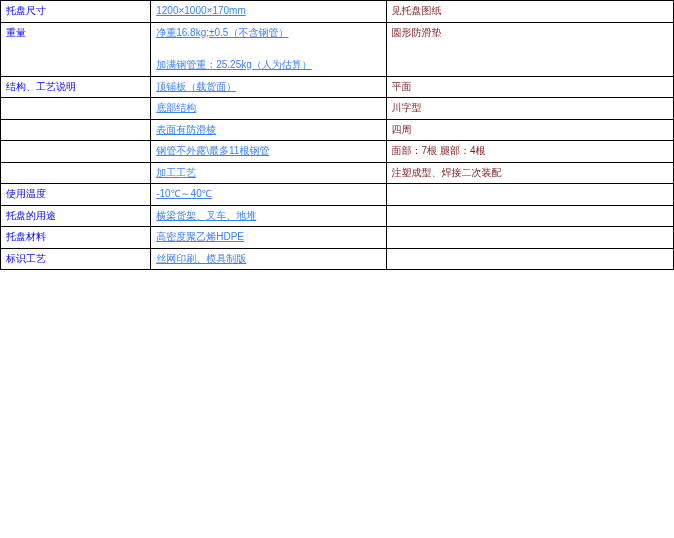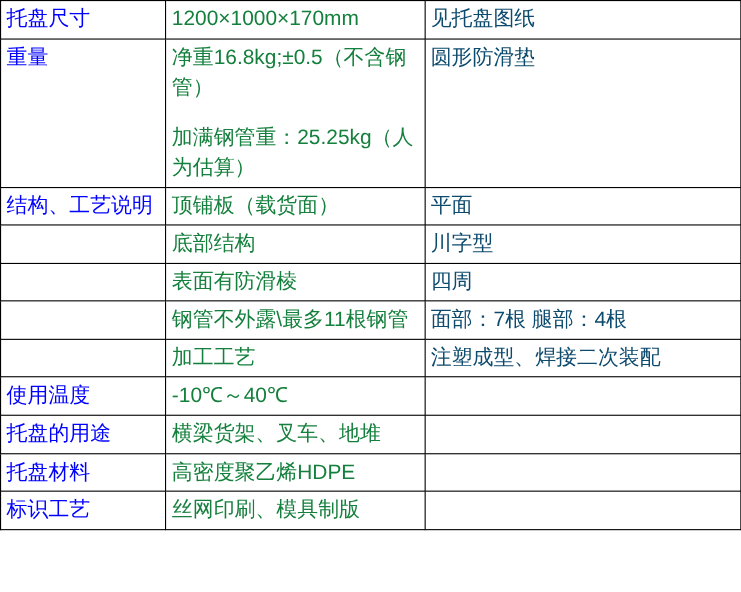--- a/index.html
+++ b/index.html
@@ -16,32 +16,32 @@
   }
   .spec-table {
     border-collapse: collapse;
     table-layout: fixed;
     width: 674px;
     margin: 0;
   }
   .spec-table td {
     border: 1px solid #000000;
     padding: 3px 5px;
-    font-size: 19px;
+    font-size: 10px;
     line-height: 1.45;
     vertical-align: top;
     word-wrap: break-word;
   }
   .col-label { width: 150px; }
   .col-mid   { width: 235px; }
   .col-note  { width: 287px; }
 
   .cell-label { color: #0000ff; }
-  .cell-value { color: #15803d; }
-  .cell-note  { color: #0c4a6e; }
+  .cell-value { color: #3b82f6; text-decoration: underline; }
+  .cell-note  { color: #7f1d1d; }
 
   .stack-line { display: block; }
   .stack-line + .stack-line { margin-top: 18px; }
   .note-spacer { display: block; height: 38px; }
 </style>
 </head>
 <body>
 
 <table class="spec-table">
   <colgroup>

